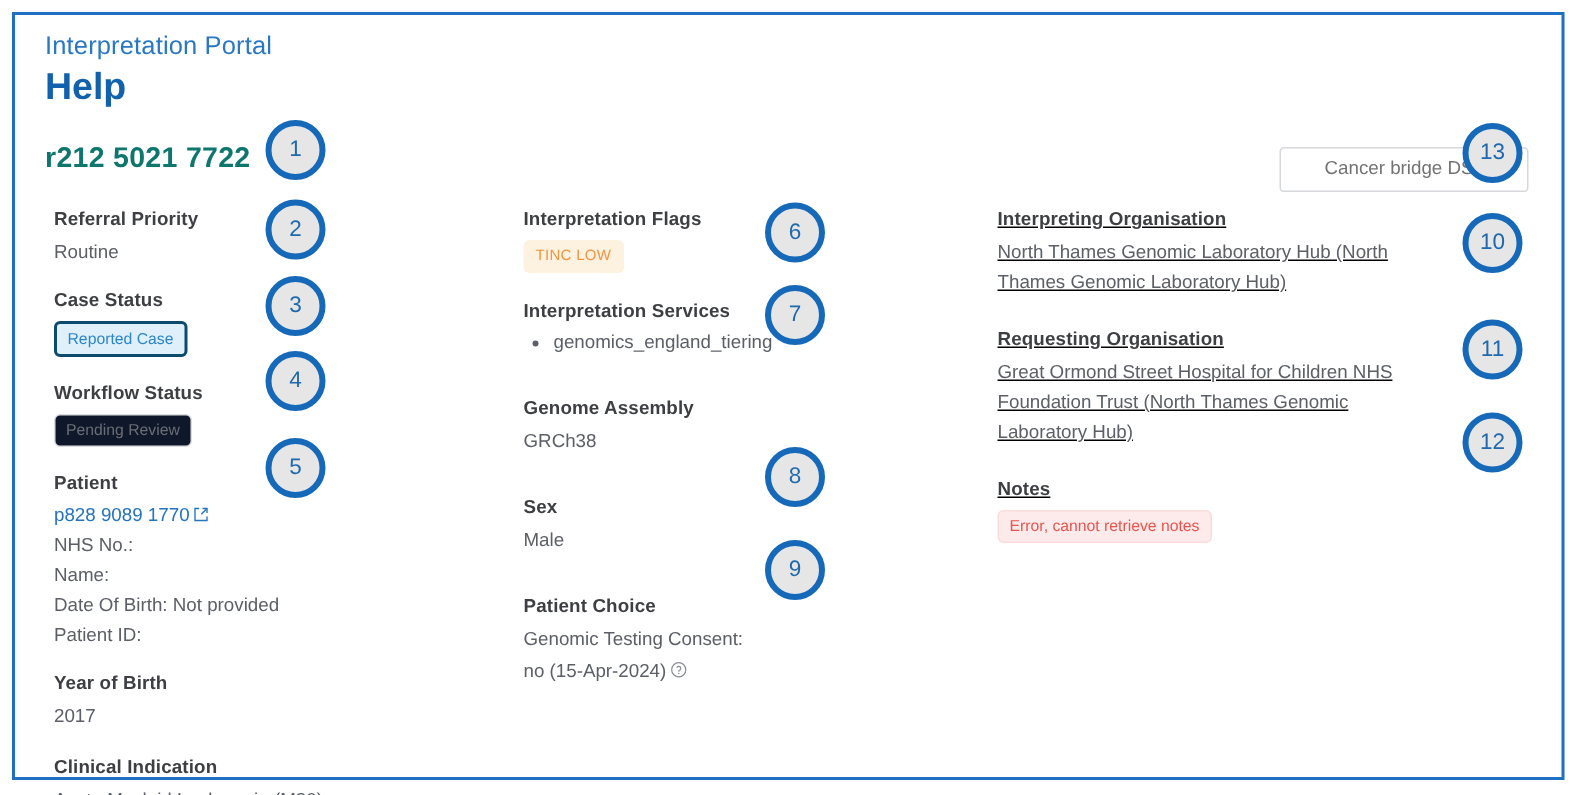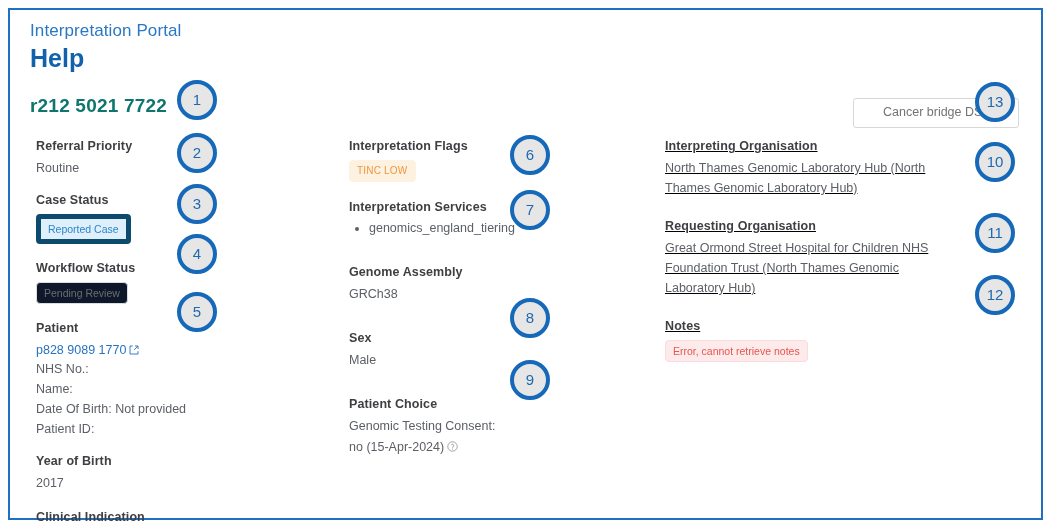--- a/index.html
+++ b/index.html
@@ -106,21 +106,21 @@
     display: inline-block;
     font-size: 10.5px;
     line-height: 12px;
     padding: 4px 7px 4px 7px;
     border-radius: 4px;
     margin-top: 5px;
     white-space: nowrap;
   }
   .badge-blue {
     background: #dff0fb;
-    border: 5px solid #0c4a6e;
+    border: 2px solid #0c4a6e;
     color: #2a85cc;
   }
   .badge-gray {
     background: #0f172a;
     border: 1px solid #dcdde0;
     color: #6a6e74;
   }
   .badge-orange {
     background: #fdf1e0;
     border: 1px solid #fdf1e0;

